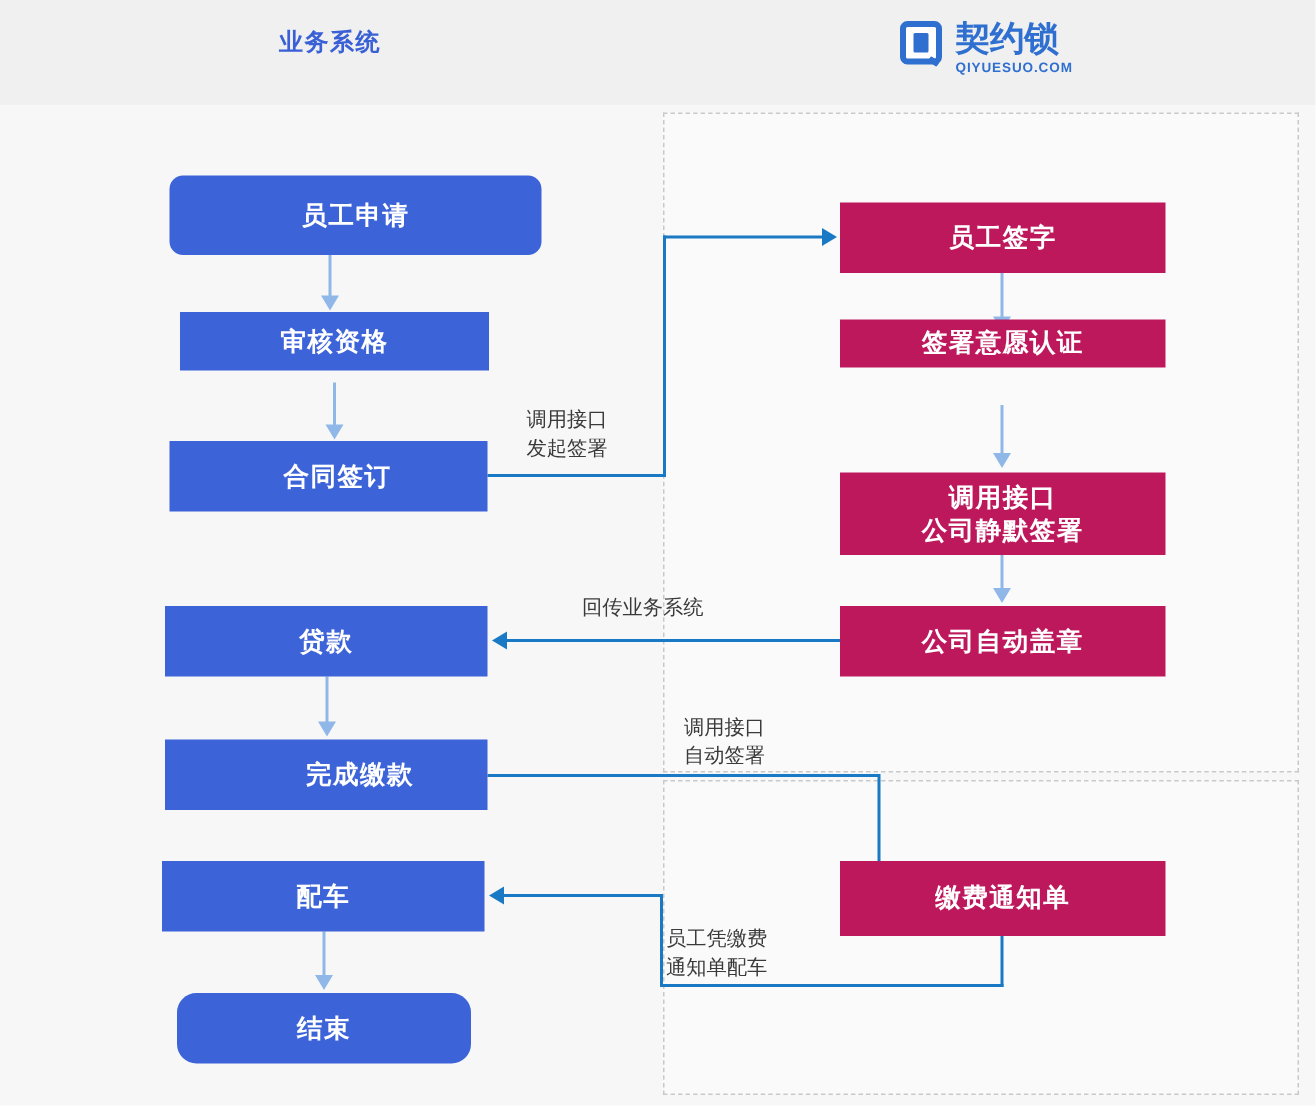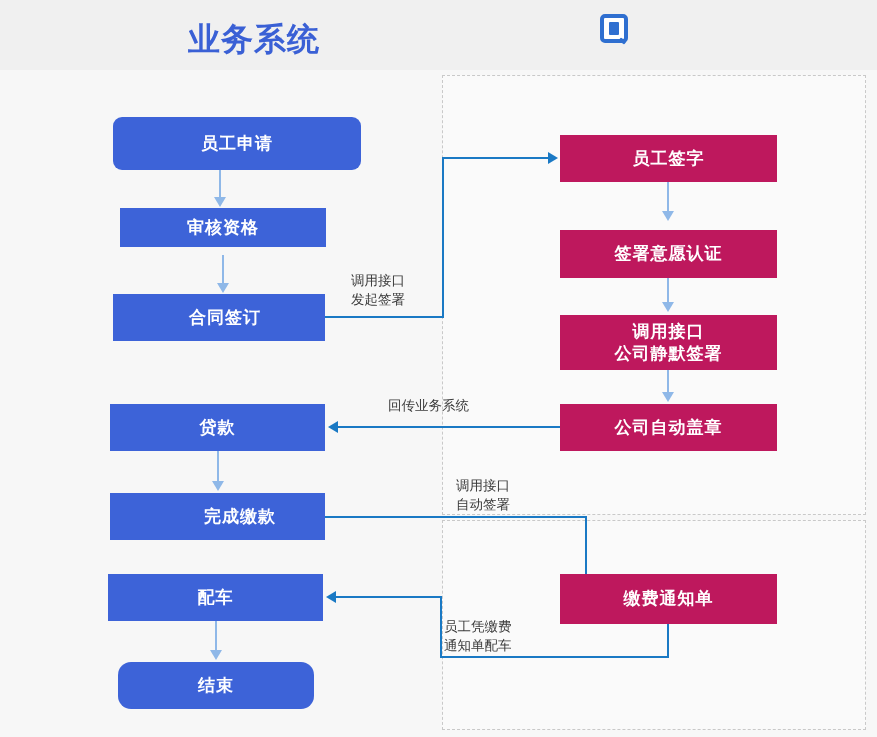--- a/index.html
+++ b/index.html
@@ -20,23 +20,23 @@
   .header-band {
     position: absolute;
     left: 0; top: 0;
     width: 877px; height: 70px;
     background: #f0f0f0;
   }
   .header-title {
     position: absolute;
     left: 120px; top: 18px;
     width: 200px;
-    text-align: right;
+    text-align: center;
     color: #3a60d5;
-    font-size: 32px;
+    font-size: 16px;
     font-weight: bold;
     letter-spacing: 1px;
     white-space: nowrap;
   }
   
   .logo {
     position: absolute;
     left: 600px; top: 14px;
     display: flex;
     align-items: flex-start;
@@ -158,20 +158,24 @@
 
   <div class="header-band"></div>
 
   <div class="header-title">业务系统</div>
 
   <div class="logo">
     <div class="logo-mark">
       <div class="outer"></div>
       <div class="inner"></div>
       <div class="tail"></div>
+    </div>
+    <div class="logo-text">
+      <div class="logo-cn">契约锁</div>
+      <div class="logo-en">QIYUESUO.COM</div>
     </div>
   </div>
 
   <div id="dashed-regions">
       <div class="dashed-region" style="left: 442px; top: 75px; width: 424px; height: 440px;"></div>
       <div class="dashed-region" style="left: 442px; top: 520px; width: 424px; height: 210px;"></div>
     </div>
 
   <div>
 
@@ -218,21 +222,21 @@
       <div class="node left rounded" style="left: 113px; top: 117px; width: 248px; height: 53px;">员工申请</div>
       <div class="node left" style="left: 120px; top: 208px; width: 206px; height: 39px;">审核资格</div>
       <div class="node left" style="left: 113px; top: 294px; width: 212px; height: 47px; padding-left: 12px;">合同签订</div>
       <div class="node left" style="left: 110px; top: 404px; width: 215px; height: 47px;">贷款</div>
       <div class="node left" style="left: 110px; top: 493px; width: 215px; height: 47px; padding-left: 45px;">完成缴款</div>
       <div class="node left" style="left: 108px; top: 574px; width: 215px; height: 47px;">配车</div>
       <div class="node left rounded" style="left: 118px; top: 662px; width: 196px; height: 47px; border-radius: 13px;">结束</div>
     </div>
   <div id="right-nodes">
       <div class="node right" style="left: 560px; top: 135px; width: 217px; height: 47px;">员工签字</div>
-      <div class="node right" style="left: 560px; top: 230px; width: 217px; height: 48px;">签署意愿认证</div>
+      <div class="node right" style="left: 560px; top: 213px; width: 217px; height: 32px;">签署意愿认证</div>
       <div class="node right" style="left: 560px; top: 315px; width: 217px; height: 55px;">调用接口
 公司静默签署</div>
       <div class="node right" style="left: 560px; top: 404px; width: 217px; height: 47px;">公司自动盖章</div>
       <div class="node right" style="left: 560px; top: 574px; width: 217px; height: 50px;">缴费通知单</div>
     </div>
 
   <div id="edge-labels">
       <div class="edge-label" style="left: 351px; top: 271px;">调用接口
 发起签署</div>
       <div class="edge-label" style="left: 388px; top: 396px;">回传业务系统</div>

